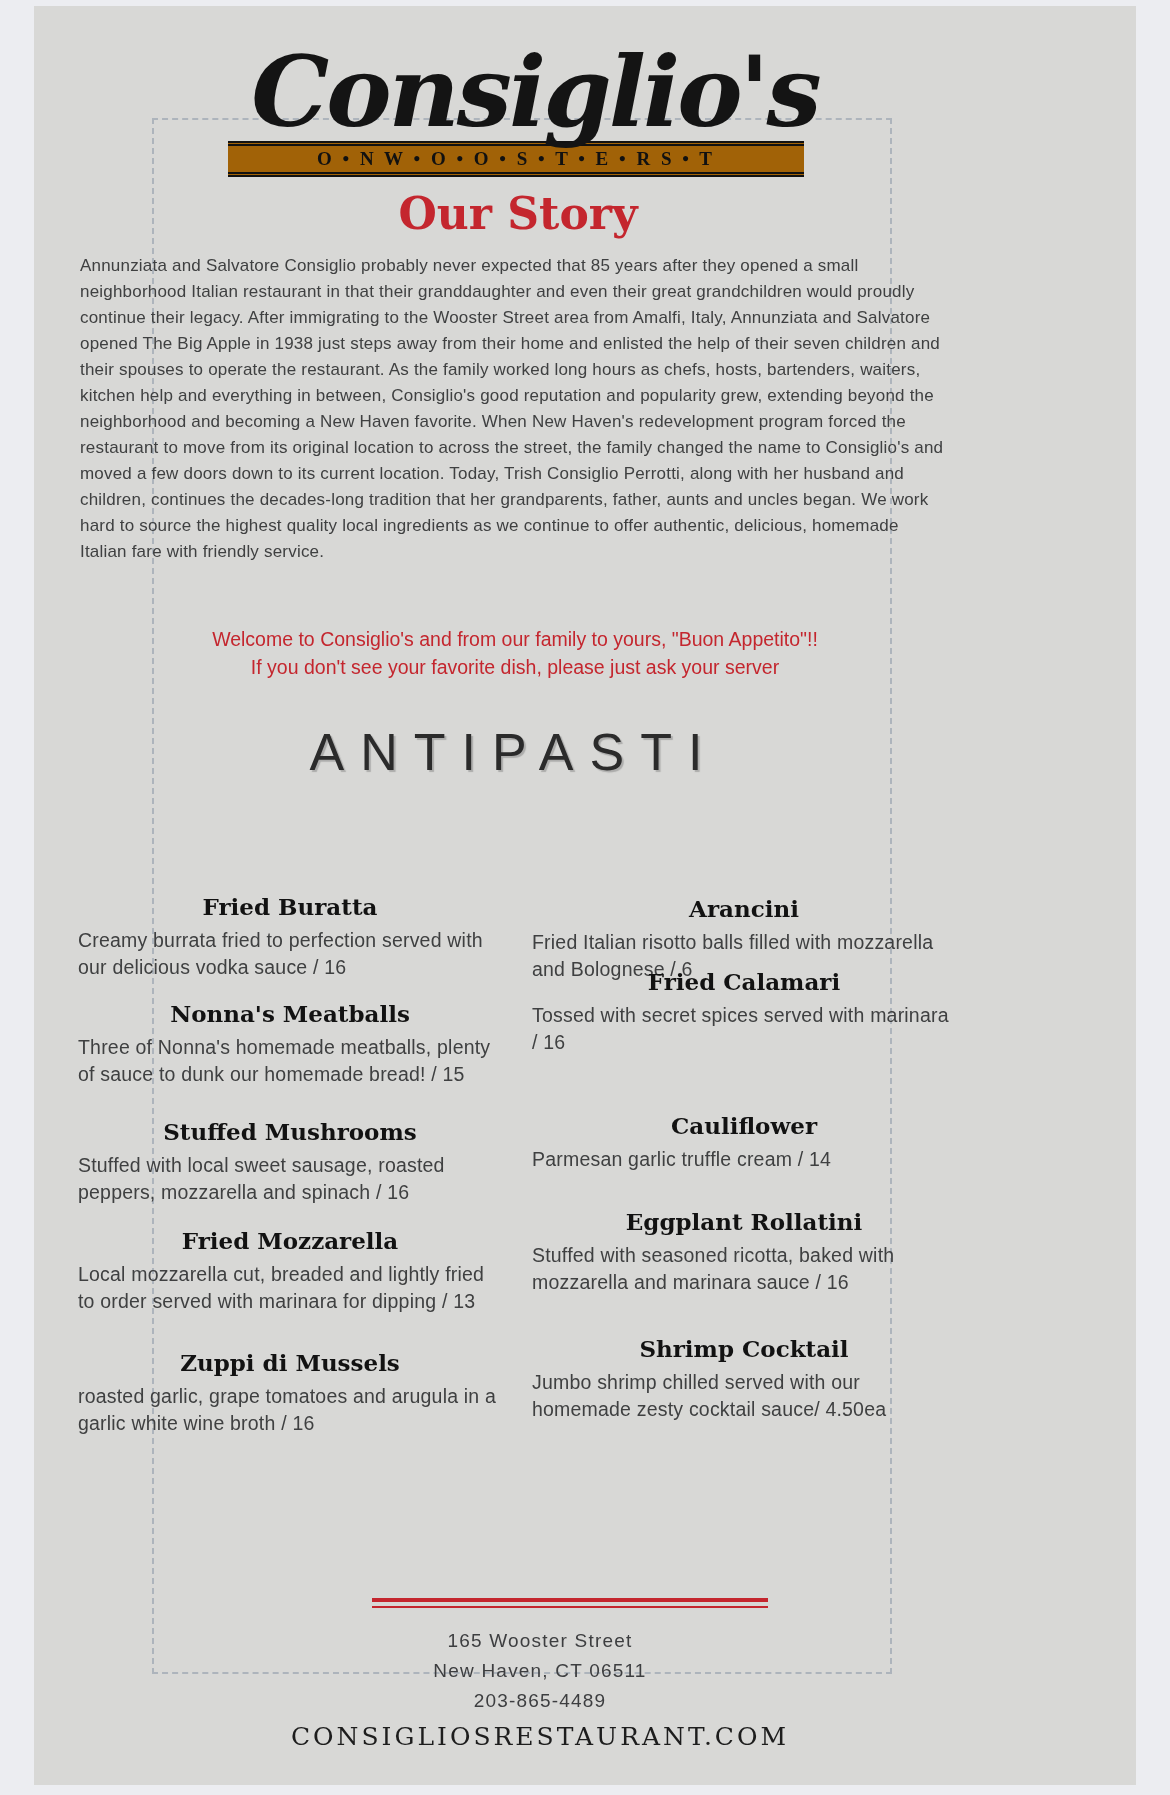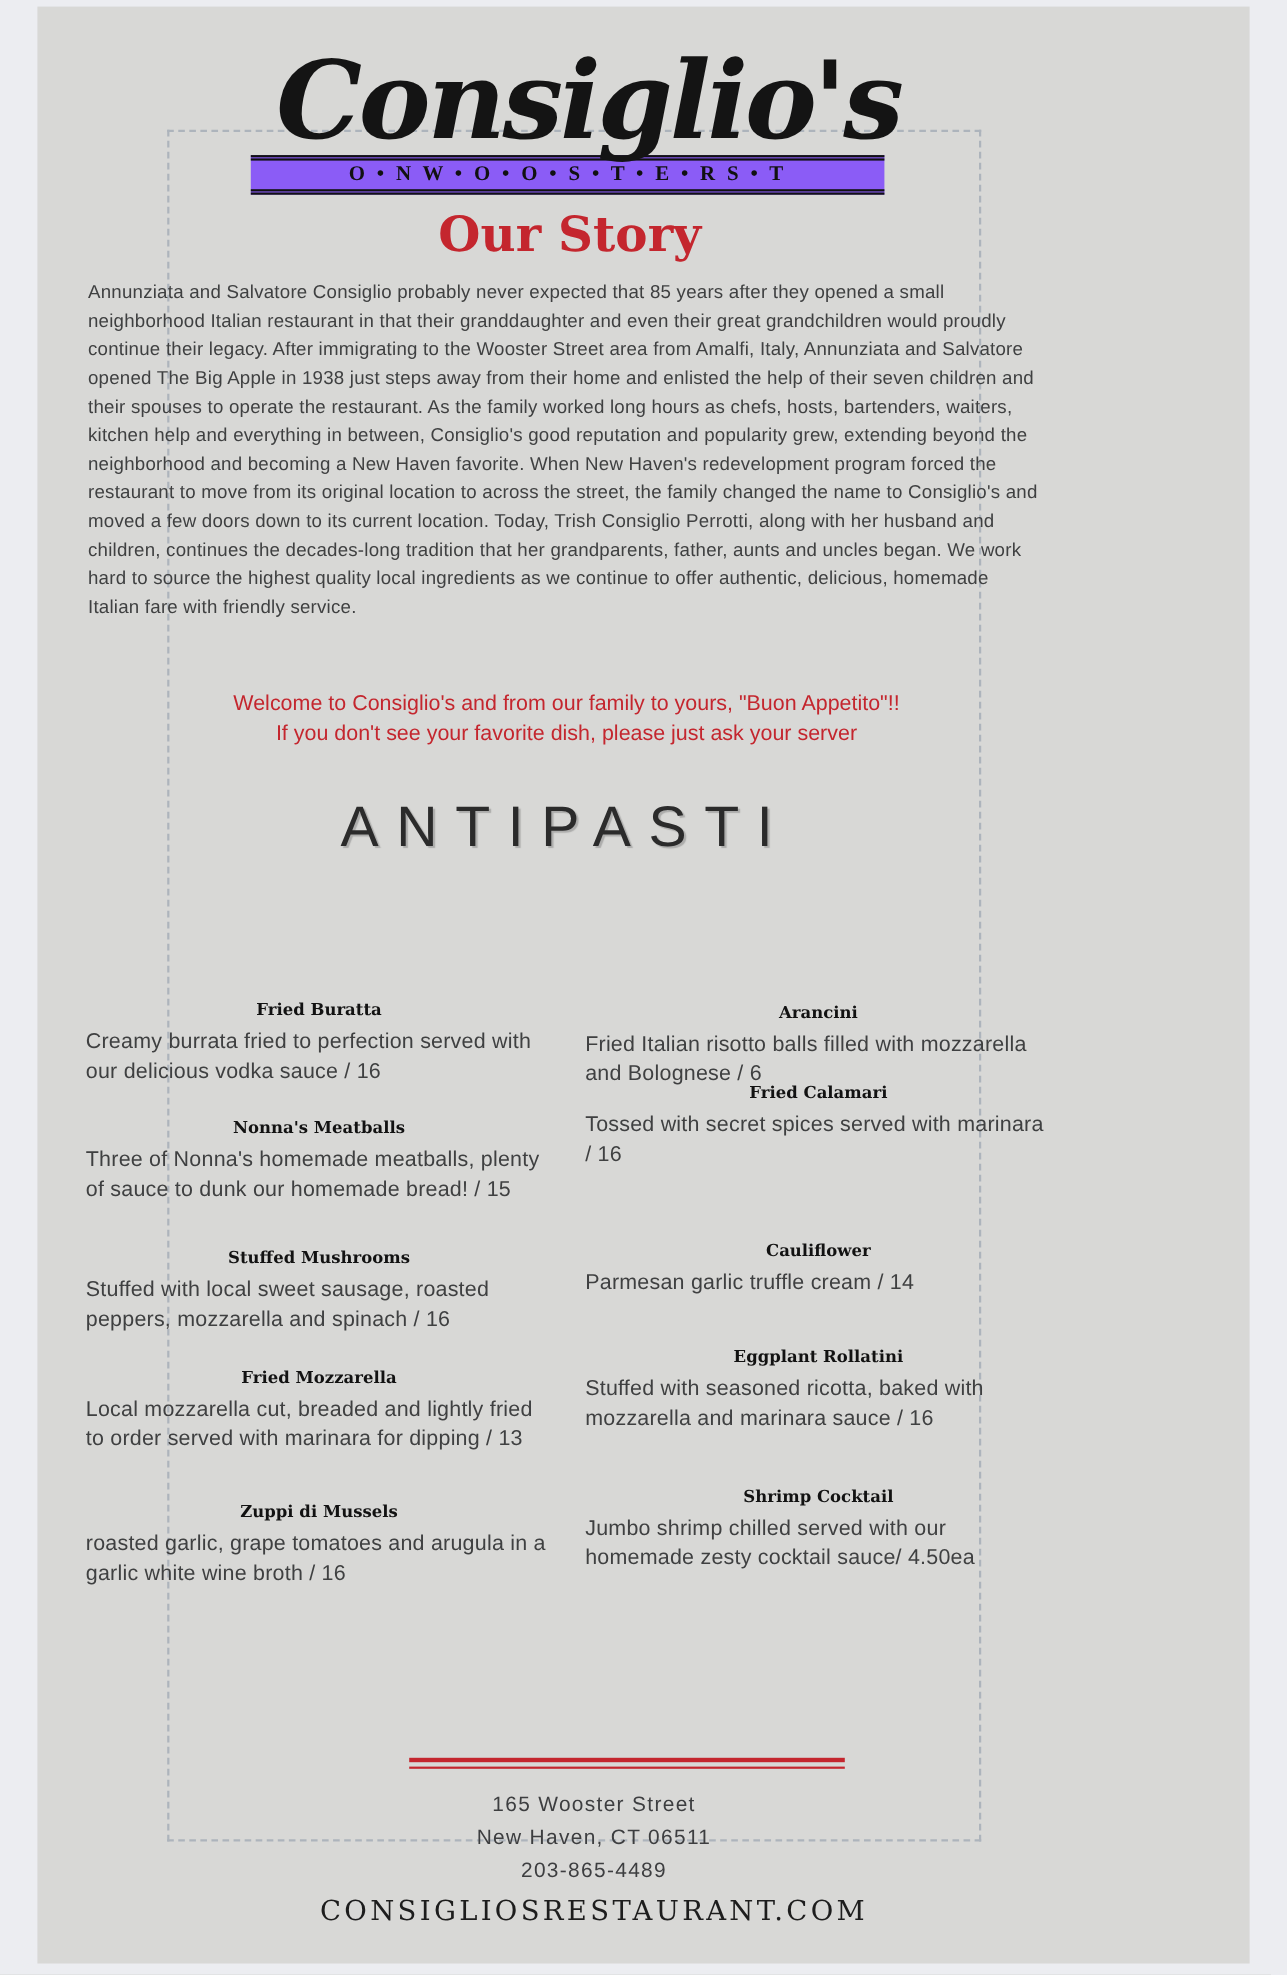--- a/index.html
+++ b/index.html
@@ -20,21 +20,21 @@
 
   
   .logo-script{
     position:absolute;left:195px;top:38px;width:680px;text-align:center;
     font-family:"DejaVu Serif","Liberation Serif",serif;
     font-style:italic;font-weight:bold;font-size:98px;line-height:1.1;
     color:#141414;z-index:4;letter-spacing:-3px;
   }
   .logo-banner{
     position:absolute;left:228px;top:141px;width:576px;height:26px;
-    background:#8b5cf6;border-top:5px double #111;border-bottom:5px double #111;
+    background:#a16207;border-top:5px double #111;border-bottom:5px double #111;
     text-align:center;z-index:3;
     font-family:"Liberation Serif",serif;font-weight:bold;font-size:19px;
     line-height:26px;color:#111;letter-spacing:3px;white-space:nowrap;
   }
   .story-title{
     position:absolute;left:230px;top:188px;width:576px;text-align:center;
     font-family:"DejaVu Serif","Liberation Serif",serif;font-weight:bold;
     font-size:44px;color:#c4262e;z-index:4;
   }
 
@@ -50,23 +50,23 @@
   }
 
   
   .section-title{
     position:absolute;left:80px;top:722px;width:868px;text-align:center;
     font-size:52px;letter-spacing:16px;color:#2b2b2b;font-weight:400;
     text-shadow:2px 2px 1px rgba(120,120,120,.45);
   }
   .menu-item{position:absolute;width:424px;}
   .menu-item h3{
-    margin:16px 0 7px 0;text-align:center;
+    margin:0 0 7px 0;text-align:center;
     font-family:"DejaVu Serif","Liberation Serif",serif;font-weight:bold;
-    font-size:15px;color:#121212;
+    font-size:23px;color:#121212;
   }
   .menu-item p{
     margin:0;font-size:19.5px;line-height:27px;color:#3f4041;letter-spacing:.2px;
   }
   .col-l{left:78px;}
   .col-r{left:532px;}
   .li1{top:893px;} .li2{top:1000px;} .li3{top:1118px;} .li4{top:1227px;} .li5{top:1349px;}
   .ri1{top:895px;} .ri2{top:968px;} .ri3{top:1112px;} .ri4{top:1208px;} .ri5{top:1335px;}
 
   

